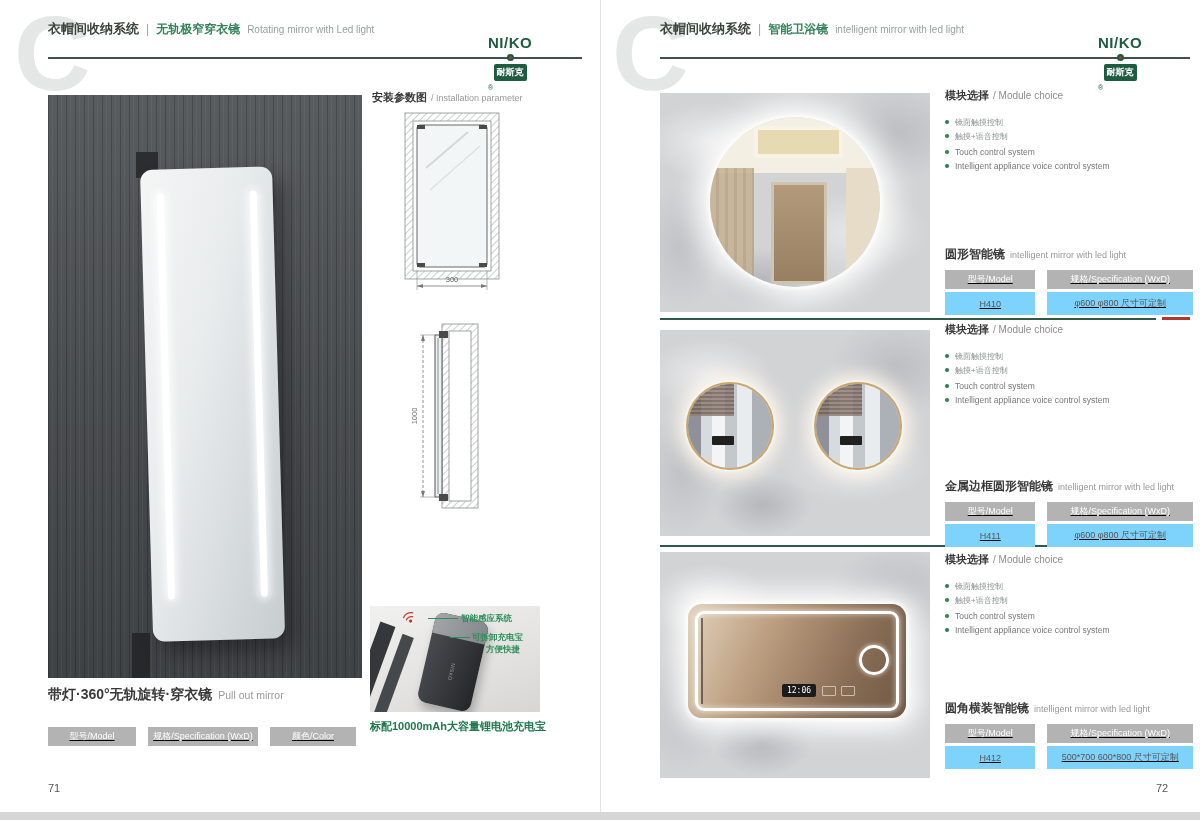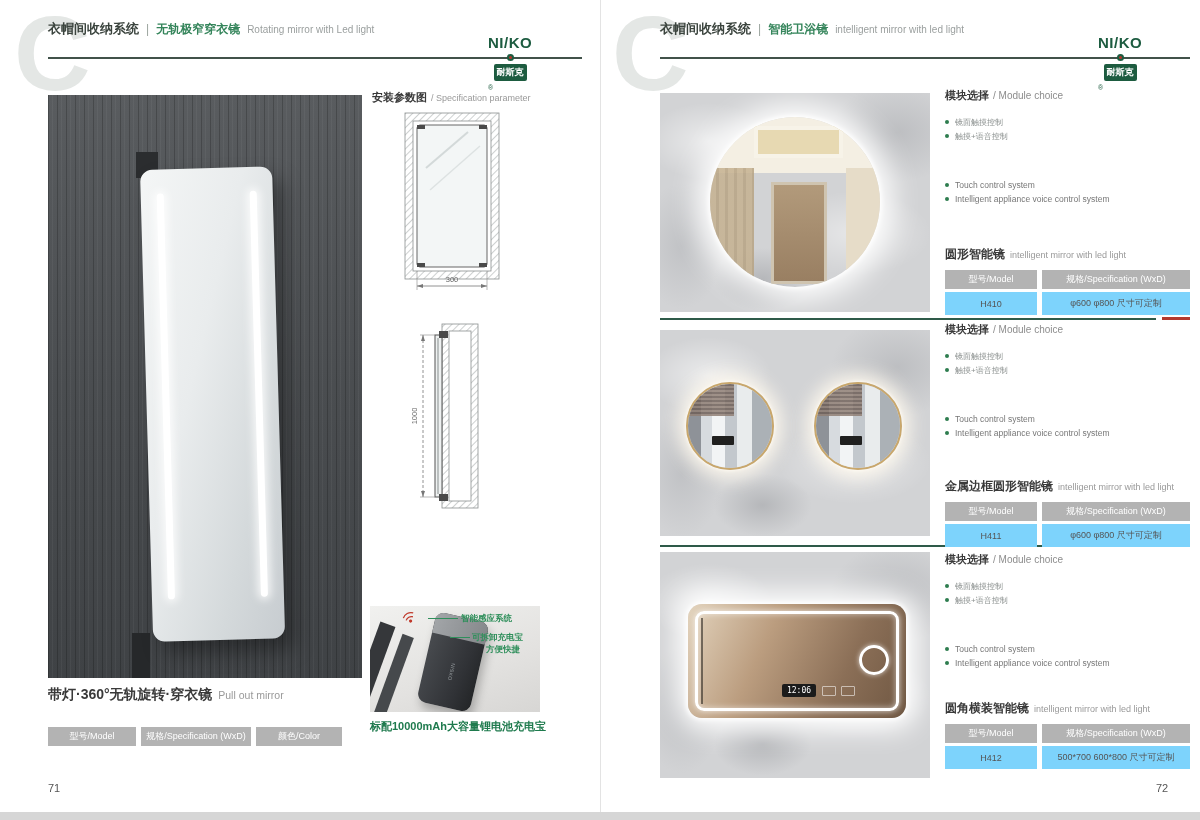--- a/index.html
+++ b/index.html
@@ -20,21 +20,21 @@
   .logo-latin { font-size:15px; font-weight:700; color:#1d5c40; letter-spacing:0.5px; }
   .logo-dot { width:7px; height:7px; border-radius:50%; background:#b2382e; border:2px solid #1d5c40; }
   .logo-badge { font-size:9px; font-weight:700; color:#fff; background:#1d5c40; padding:2px 3px; border-radius:2px; }
   .logo-reg { font-size:7px; color:#1d5c40; align-self:flex-start; }
   .pagenum { position:absolute; top:782px; font-size:11px; color:#555; z-index:2; }
   .center-fold { position:absolute; left:600px; top:0; width:1px; height:812px; background:#e3e3e3; }
   .bottom-band { position:absolute; left:0; top:812px; width:1200px; height:8px; background:#d6d6d6; }
 
   
   .tbl { position:absolute; z-index:2; }
-  .trow { display:flex; gap:5px; }
+  .trow { display:flex; gap:12px;text-decoration:underline; }
   .trow + .trow { margin-top:3px; }
   .tc { display:flex; align-items:center; justify-content:center; text-align:center; }
   .thead .tc { background:#b3b3b3; color:#fff; font-size:9px; height:19px; }
   .tbody .tc { background:#7dd3fc; color:#555; font-size:9px; height:23px; }
 
   
   .wood-photo { position:absolute; left:48px; top:95px; width:314px; height:583px; overflow:hidden; z-index:1;
     background-color:#4b4e51;
     background-image:
       repeating-linear-gradient(90deg, rgba(0,0,0,0.20) 0 1px, rgba(0,0,0,0) 1px 4px, rgba(255,255,255,0.045) 4px 5px, rgba(0,0,0,0) 5px 9px),
@@ -112,21 +112,21 @@
     color:#fff; font-family:"DejaVu Sans Mono", monospace; font-size:8px; display:flex; align-items:center; justify-content:center; }
   .rim-icon { position:absolute; top:82px; width:14px; height:10px; border:1px solid rgba(255,255,255,0.55); border-radius:1px; }
   .rim-mag { position:absolute; right:17px; top:41px; width:30px; height:30px; border:3px solid #ffffff; border-radius:50%;
     box-shadow:0 0 5px rgba(255,255,255,0.7); }
 
   .sec-text { position:absolute; left:945px; width:248px; z-index:2; }
   .mod-title { display:flex; align-items:baseline; gap:4px; white-space:nowrap; }
   .mod-cn { font-size:11px; font-weight:700; color:#3a3a3a; }
   .mod-en { font-size:10px; color:#8d8d8d; }
   .blist { margin-top:12px; }
-  .blist.en { margin-top:35px; }
+  .blist.en { margin-top:2px; }
   .bullet { display:flex; align-items:center; gap:6px; height:14px; }
   .dot { width:4px; height:4px; border-radius:50%; background:#2e7d4f; flex:0 0 auto; }
   .btext-cn { font-size:8px; color:#8a8f8e; }
   .btext-en { font-size:8.5px; color:#777; }
 
   .prod-block { position:absolute; left:945px; width:248px; z-index:2; }
   .pb-title { display:flex; align-items:baseline; gap:5px; white-space:nowrap; }
   .pb-cn { font-size:12px; font-weight:700; color:#3a3a3a; }
   .pb-en { font-size:9px; color:#999; }
   .prod-block .tbl { position:static; margin-top:7px; }
@@ -165,21 +165,21 @@
     <div class="bracket-top"></div>
     <div class="bracket-bottom"></div>
     <div class="mirror-body">
       <div class="led-strip led-left"></div>
       <div class="led-strip led-right"></div>
     </div>
   </div>
 
   <div class="install-title">
     <span class="install-cn">安装参数图</span>
-    <span class="install-en">/ Specification parameter</span>
+    <span class="install-en">/ Installation parameter</span>
   </div>
 
   <svg class="diag" style="left:396px; top:108px;" width="112" height="192" viewBox="0 0 112 192">
     <defs>
       <pattern id="hatchA" width="5" height="5" patternUnits="userSpaceOnUse" patternTransform="rotate(45)">
         <line x1="0" y1="0" x2="0" y2="5" stroke="#a3a8a8" stroke-width="1.1"></line>
       </pattern>
     </defs>
     <rect x="9" y="5" width="94" height="166" fill="url(#hatchA)" stroke="#8a8f8f" stroke-width="0.8"></rect>
     <rect x="17" y="13" width="78" height="150" fill="#ffffff" stroke="#8a8f8f" stroke-width="0.8"></rect>

